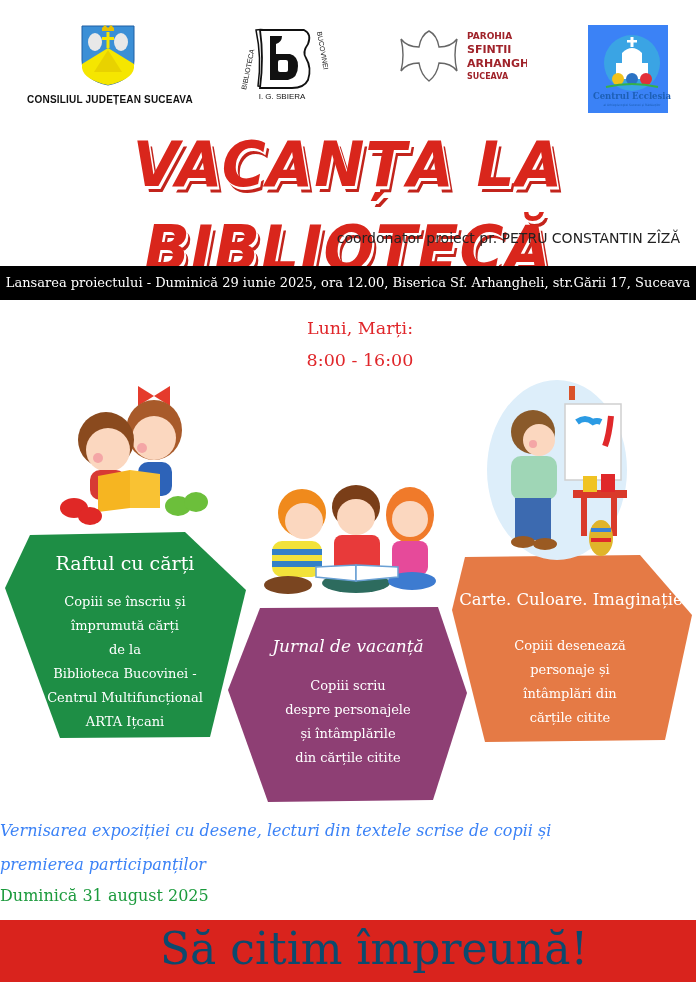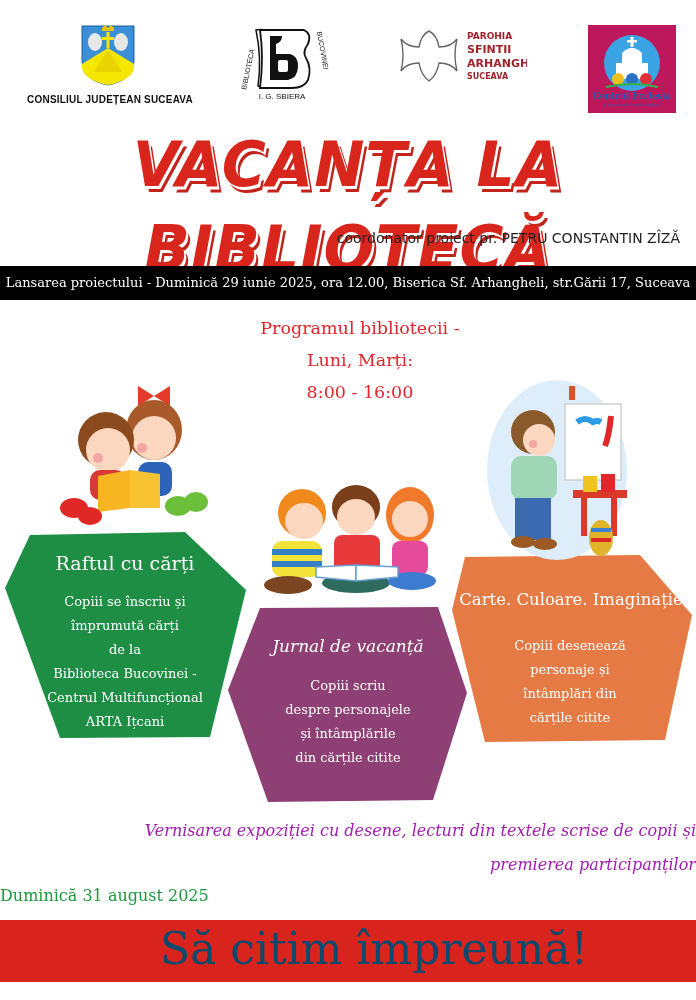--- a/index.html
+++ b/index.html
@@ -4,21 +4,21 @@
 <style>
   html, body { margin: 0; padding: 0; background: #ffffff; }
   body { width: 696px; height: 1000px; position: relative; overflow: hidden; font-family: "DejaVu Serif", serif; }
   .abs { position: absolute; }
 
   
   .logo-cj { left: 80px; top: 24px; width: 56px; height: 62px; }
   .logo-cj-label { left: 20px; top: 94px; width: 180px; text-align: center; font-family: "Liberation Sans", sans-serif; font-weight: bold; font-size: 10px; color: #111; letter-spacing: 0.2px; }
   .logo-bb { left: 232px; top: 24px; width: 100px; height: 78px; }
   .logo-ps { left: 397px; top: 25px; width: 130px; height: 60px; }
-  .logo-ce { left: 588px; top: 25px; width: 88px; height: 88px; background: #be185d; }
+  .logo-ce { left: 588px; top: 25px; width: 80px; height: 88px; background: #3b82f6; }
 
   
   .title { left: 0; top: 126px; width: 696px; text-align: center; font-family: "DejaVu Sans", sans-serif; font-weight: bold; font-size: 60px; color: #d9261c; letter-spacing: 1px; line-height: 80px;
     text-shadow: 2px 3px 0 #ffffff, 4px 6px 0 #c2241c; font-style: italic; transform: scaleY(1.05); }
   .coordinator { left: 260px; top: 230px; width: 420px; text-align: right; font-family: "DejaVu Sans", sans-serif; font-size: 14px; color: #222; }
 
   
   .banner { left: 0; top: 266px; width: 696px; height: 34px; background: #000000; color: #fff; font-family: "DejaVu Serif", serif; font-size: 13px; line-height: 34px; text-align: center; }
 
   
@@ -36,21 +36,21 @@
   .card-body { position: absolute; text-align: center; color: #fff; font-family: "DejaVu Serif", serif; font-size: 13px; line-height: 24px; }
 
   .green-title { left: 10px; top: 552px; width: 230px; font-size: 19px; }
   .green-body { left: 20px; top: 590px; width: 210px; }
   .purple-title { left: 228px; top: 636px; width: 240px; font-size: 17px; font-style: italic; }
   .purple-body { left: 240px; top: 674px; width: 216px; }
   .orange-title { left: 448px; top: 590px; width: 246px; font-size: 16.5px; }
   .orange-body { left: 470px; top: 634px; width: 200px; }
 
   
-  .vernisare { left: 0; top: 814px; width: 696px; text-align: right; color: #a21caf; font-family: "DejaVu Serif", serif; font-style: italic; font-size: 16px; line-height: 34px; }
+  .vernisare { left: 0; top: 814px; width: 696px; text-align: left; color: #3b82f6; font-family: "DejaVu Serif", serif; font-style: italic; font-size: 16px; line-height: 34px; }
   .date-final { left: 0; top: 886px; width: 696px; text-align: left; color: #1b9a3c; font-family: "DejaVu Serif", serif; font-size: 16px; }
   .bottom-banner { left: 0; top: 920px; width: 696px; height: 62px; background: #d9231d; }
   .bottom-banner-text { left: 0; top: 916px; width: 696px; text-align: center; color: #0c4a6e; font-family: "DejaVu Serif", serif; font-size: 44px; line-height: 66px; padding-left: 26px; }
 </style>
 </head>
 <body>
 
 <div class="abs logo-cj">
   <svg width="56" height="62" viewBox="0 0 56 62">
     <path d="M2,2 H54 V36 Q54,56 28,61 Q2,56 2,36 Z" fill="#3b8fd6" stroke="#1f5fa3" stroke-width="1"></path>
@@ -102,21 +102,20 @@
     <text x="44" y="81" text-anchor="middle" font-family="DejaVu Sans, sans-serif" font-size="3" fill="#1d5fb4">al Arhiepiscopiei Sucevei și Rădăuților</text>
   </svg>
 </div>
 
 <div class="abs title">VACANȚA LA BIBLIOTECĂ</div>
 <div class="abs coordinator">coordonator proiect pr. PETRU CONSTANTIN ZÎZĂ</div>
 
 <div class="abs banner">Lansarea proiectului - Duminică 29 iunie 2025, ora 12.00, Biserica Sf. Arhangheli, str.Gării 17, Suceava</div>
 
 <div class="abs schedule">
-  <div>Programul bibliotecii -</div>
   <div>Luni, Marți:</div>
   <div>8:00 - 16:00</div>
 </div>
 
 <svg class="abs shape-svg" viewBox="0 0 696 1000">
   <polygon fill="#1e8e45" points="30,535 185,532 246,590 210,737 60,738 5,588"></polygon>
   <polygon fill="#e57a45" points="465,557 640,555 692,615 665,740 485,742 452,610"></polygon>
   <polygon fill="#8e3f74" points="260,608 438,607 467,693 433,800 268,802 228,690"></polygon>
 </svg>
 

